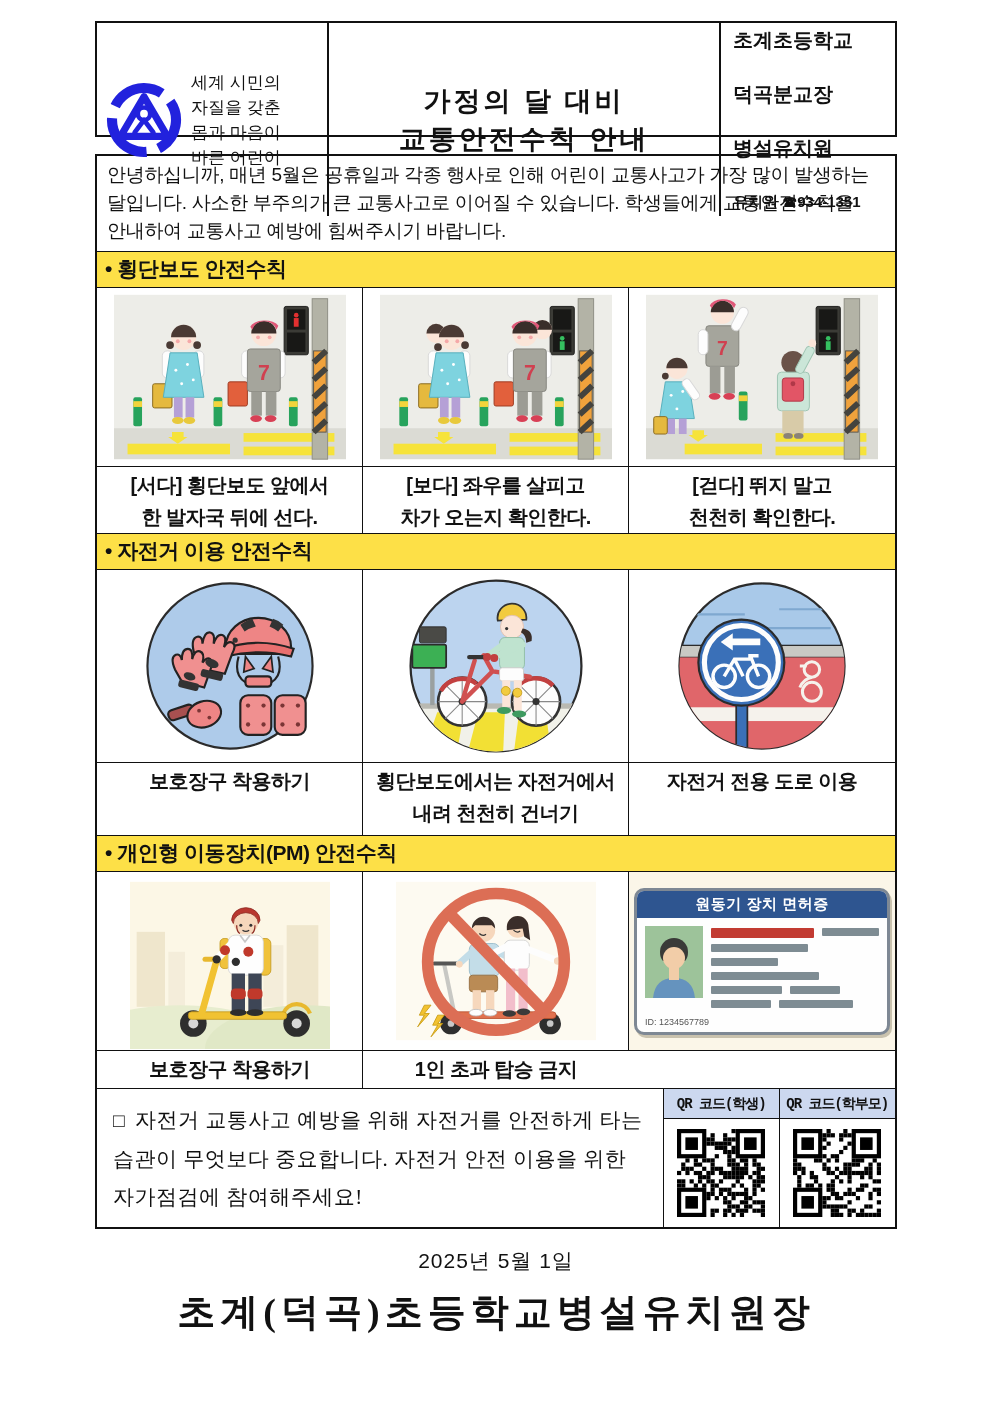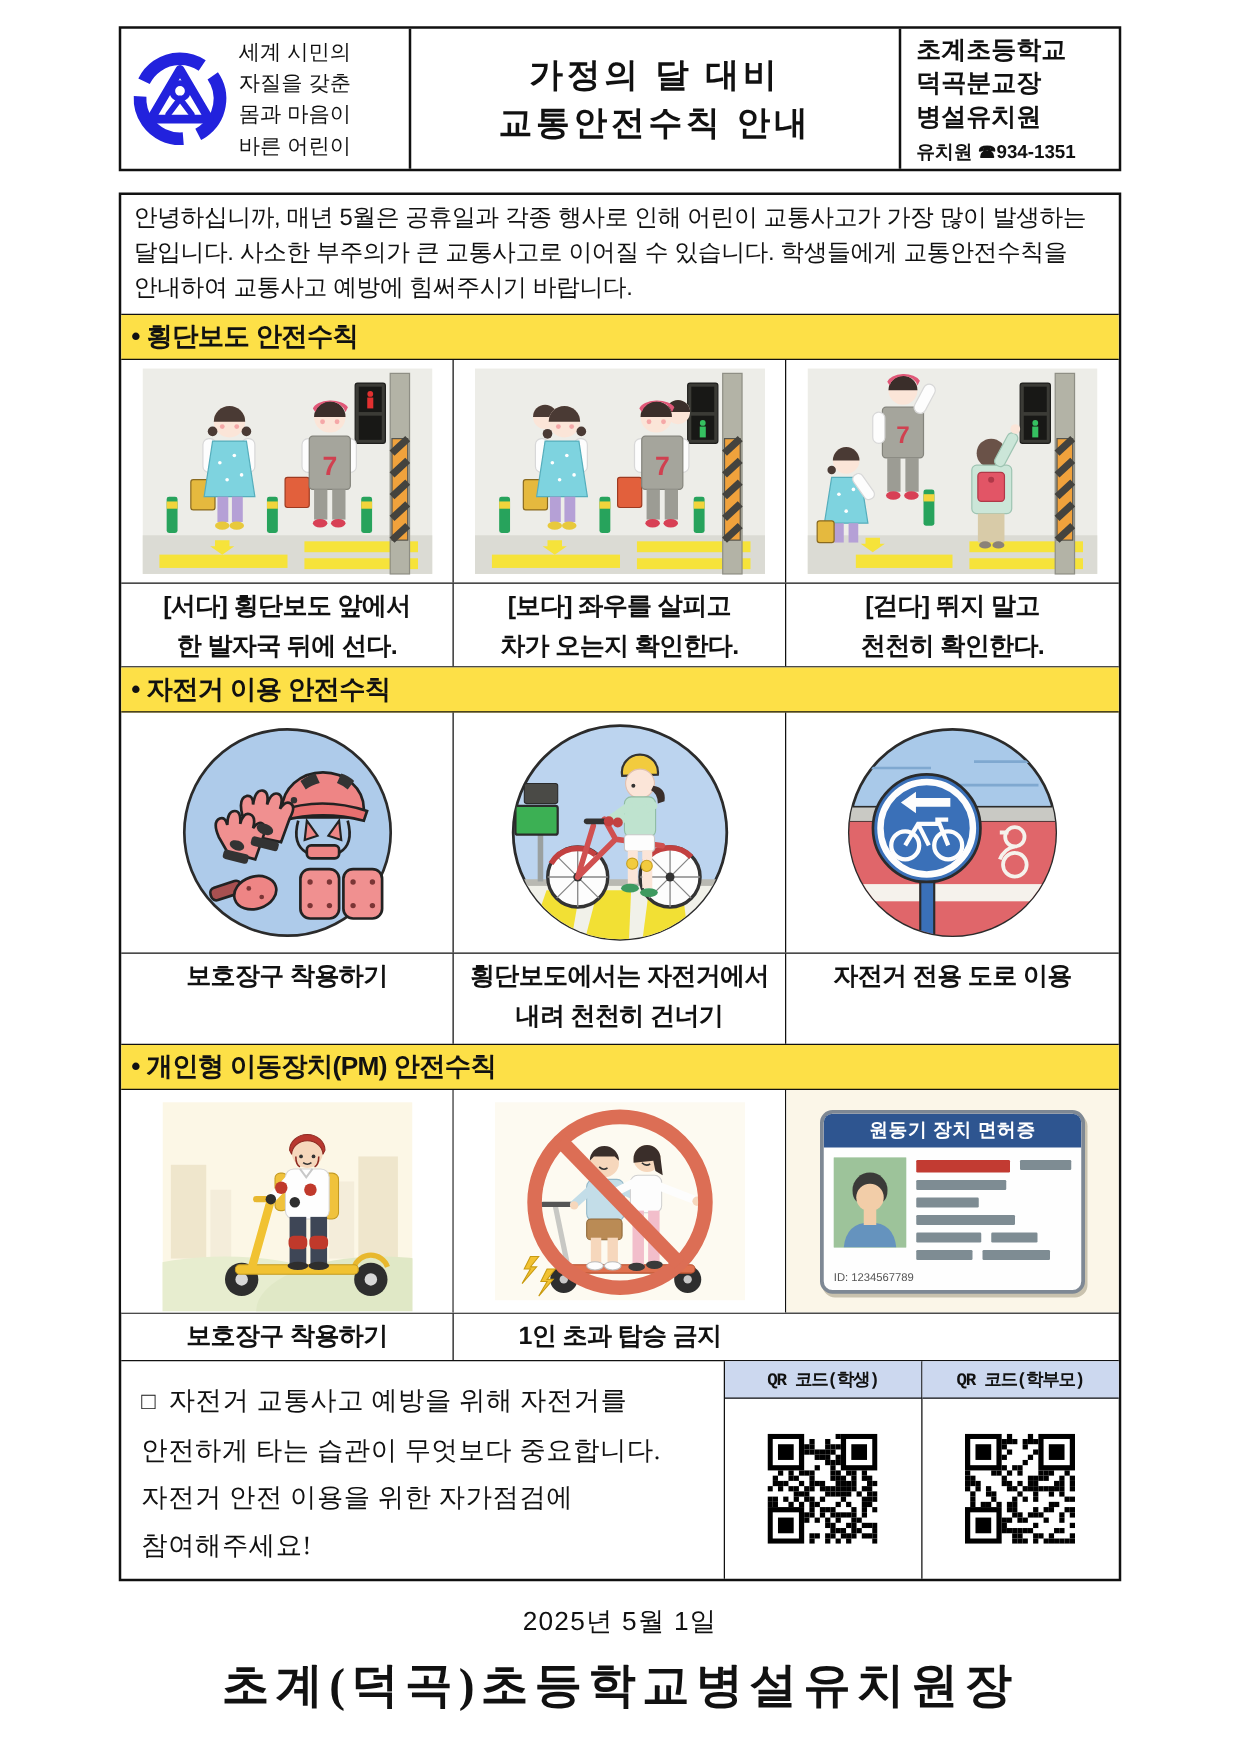--- a/index.html
+++ b/index.html
@@ -9,21 +9,21 @@
 
   
   .header-table { display:grid; grid-template-columns:232px 392px 178px; border:2px solid #111; height:116px; }
   .hd-cell { border-right:2px solid #111; }
   .hd-cell:last-child { border-right:none; }
   .hd-left { display:flex; align-items:center; padding:6px 4px 6px 8px; gap:8px; }
   .logo { width:78px; height:78px; flex:0 0 auto; }
   .motto { font-size:17px; line-height:25px; white-space:nowrap; }
   .hd-center { display:flex; flex-direction:column; align-items:center; justify-content:center; }
   .doc-title { font-size:27px; font-weight:bold; line-height:38px; letter-spacing:3px; text-align:center; }
-  .hd-right { display:flex; flex-direction:column; justify-content:center; padding:4px 12px; }
+  .hd-right { display:flex; flex-direction:column; justify-content:center; padding:4px 12px;gap:27px; }
   .school-line { font-weight:bold; font-size:20px; line-height:27px; text-align:justify; text-align-last:justify; }
   .phone-line { font-weight:bold; font-size:15px; margin-top:4px; white-space:nowrap; }
 
   
   .main-table { border:2px solid #111; margin-top:17px; }
   .row { border-bottom:1.5px solid #111; }
   .row:last-child { border-bottom:none; }
   .intro-row { padding:5px 10px 6px 10px; font-size:19px; line-height:28px; letter-spacing:-0.3px; word-break:keep-all; }
   .section-row { background:#fde047; font-weight:bold; font-size:21px; padding:3px 8px 4px 8px; letter-spacing:-0.5px; }
   .cols3 { display:grid; grid-template-columns:1fr 1fr 1fr; }
@@ -36,33 +36,33 @@
   .cap-cell { text-align:center; font-size:20px; font-weight:600; letter-spacing:-0.5px; padding:2px 4px; }
   .cap-line { line-height:32px; }
   .cap-row-1 .cap-cell { height:66px; }
   .cap-row-2 .cap-cell { height:72px; }
   .cap-row-3 .cap-cell { height:37px; }
 
   
   .bottom-row { display:flex; min-height:138px; }
   .notice-text { flex:1; font-family:"Liberation Serif", serif; font-size:21px; line-height:38px; padding:12px 10px 8px 16px; letter-spacing:0.5px; word-break:keep-all; }
   .notice-text .chk { font-size:19px; margin-right:10px; }
-  .qr-wrap { width:316px; border-left:1.5px solid #111; display:grid; grid-template-columns:1fr 1fr; grid-template-rows:30px 1fr; }
+  .qr-wrap { width:232px; border-left:1.5px solid #111; display:grid; grid-template-columns:1fr 1fr; grid-template-rows:30px 1fr; }
   .qr-head { background:#CCD8EF; border-bottom:1.5px solid #111; border-right:1.5px solid #111; font-size:14px; font-weight:bold; display:flex; align-items:center; justify-content:center; white-space:nowrap; font-family:"Liberation Mono", monospace; letter-spacing:-1px;}
   .qr-head:nth-child(2) { border-right:none; }
   .qr-body { display:flex; align-items:center; justify-content:center; border-right:1.5px solid #111; padding:8px; }
   .qr-body:last-child { border-right:none; }
 
   
   .date-line { text-align:center; font-size:21px; margin-top:18px; letter-spacing:1px; }
   .signature-line { text-align:center; font-family:"Liberation Serif", serif; font-weight:bold; font-size:38px; margin-top:12px; letter-spacing:5px; }
 
   
   .pm-license-bg { width:100%; height:100%; background:#FBF6E8; display:flex; align-items:center; justify-content:center; }
-  .license-card { width:212px; background:#FEFEFE; border:3px solid #7E8894; border-radius:10px; overflow:hidden; box-shadow:2px 3px 0 #c9c2ae; }
+  .license-card { width:256px; background:#FEFEFE; border:3px solid #7E8894; border-radius:10px; overflow:hidden; box-shadow:2px 3px 0 #c9c2ae; }
   .card-header { background:#2E5590; color:#fff; font-weight:bold; font-size:15px; text-align:center; padding:4px 0; letter-spacing:0.5px; }
   .card-body { display:flex; gap:8px; padding:8px 8px 2px 8px; }
   .photo-box { width:58px; height:72px; background:#9DC39A; flex:0 0 auto; }
   .bars { flex:1; padding-top:2px; }
   .bar-row { display:flex; gap:8px; margin-bottom:6px; }
   .bar { height:8px; background:#7E8C93; border-radius:1px; }
   .bar.red { background:#C23B32; height:10px; }
   .id-text { font-size:9px; color:#555; padding:1px 8px 5px 8px; }
 
   svg { display:block; }

